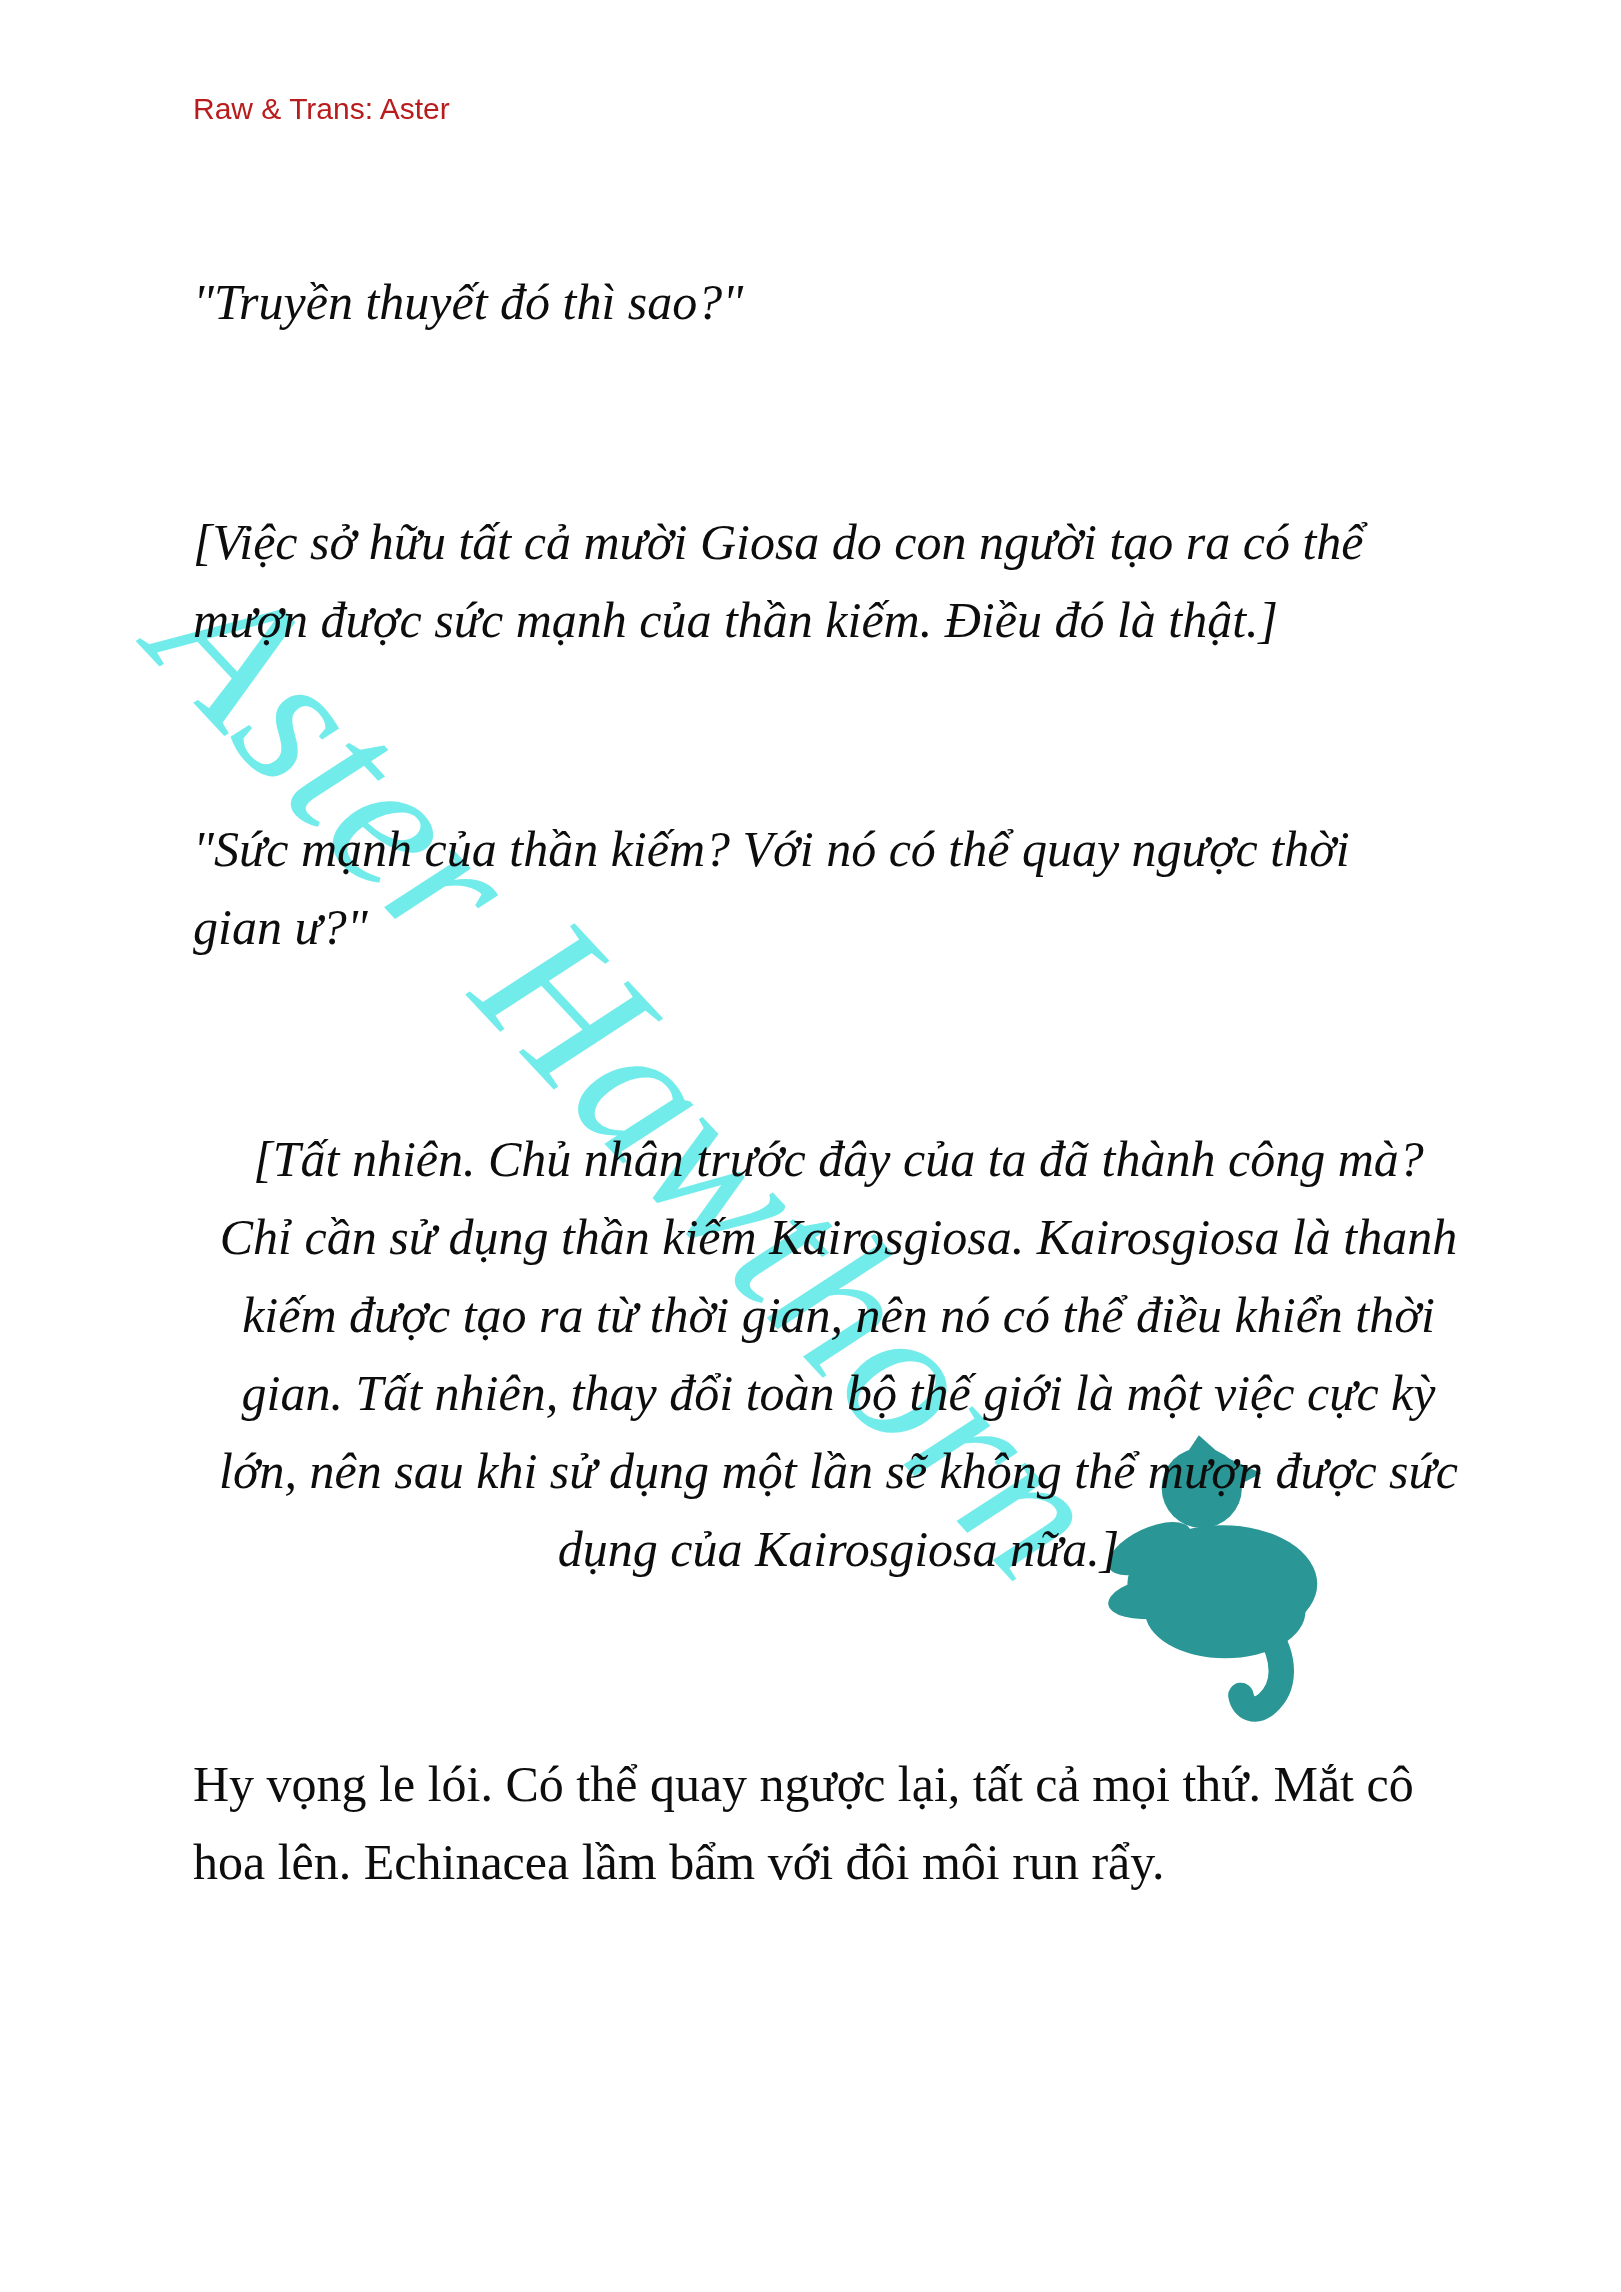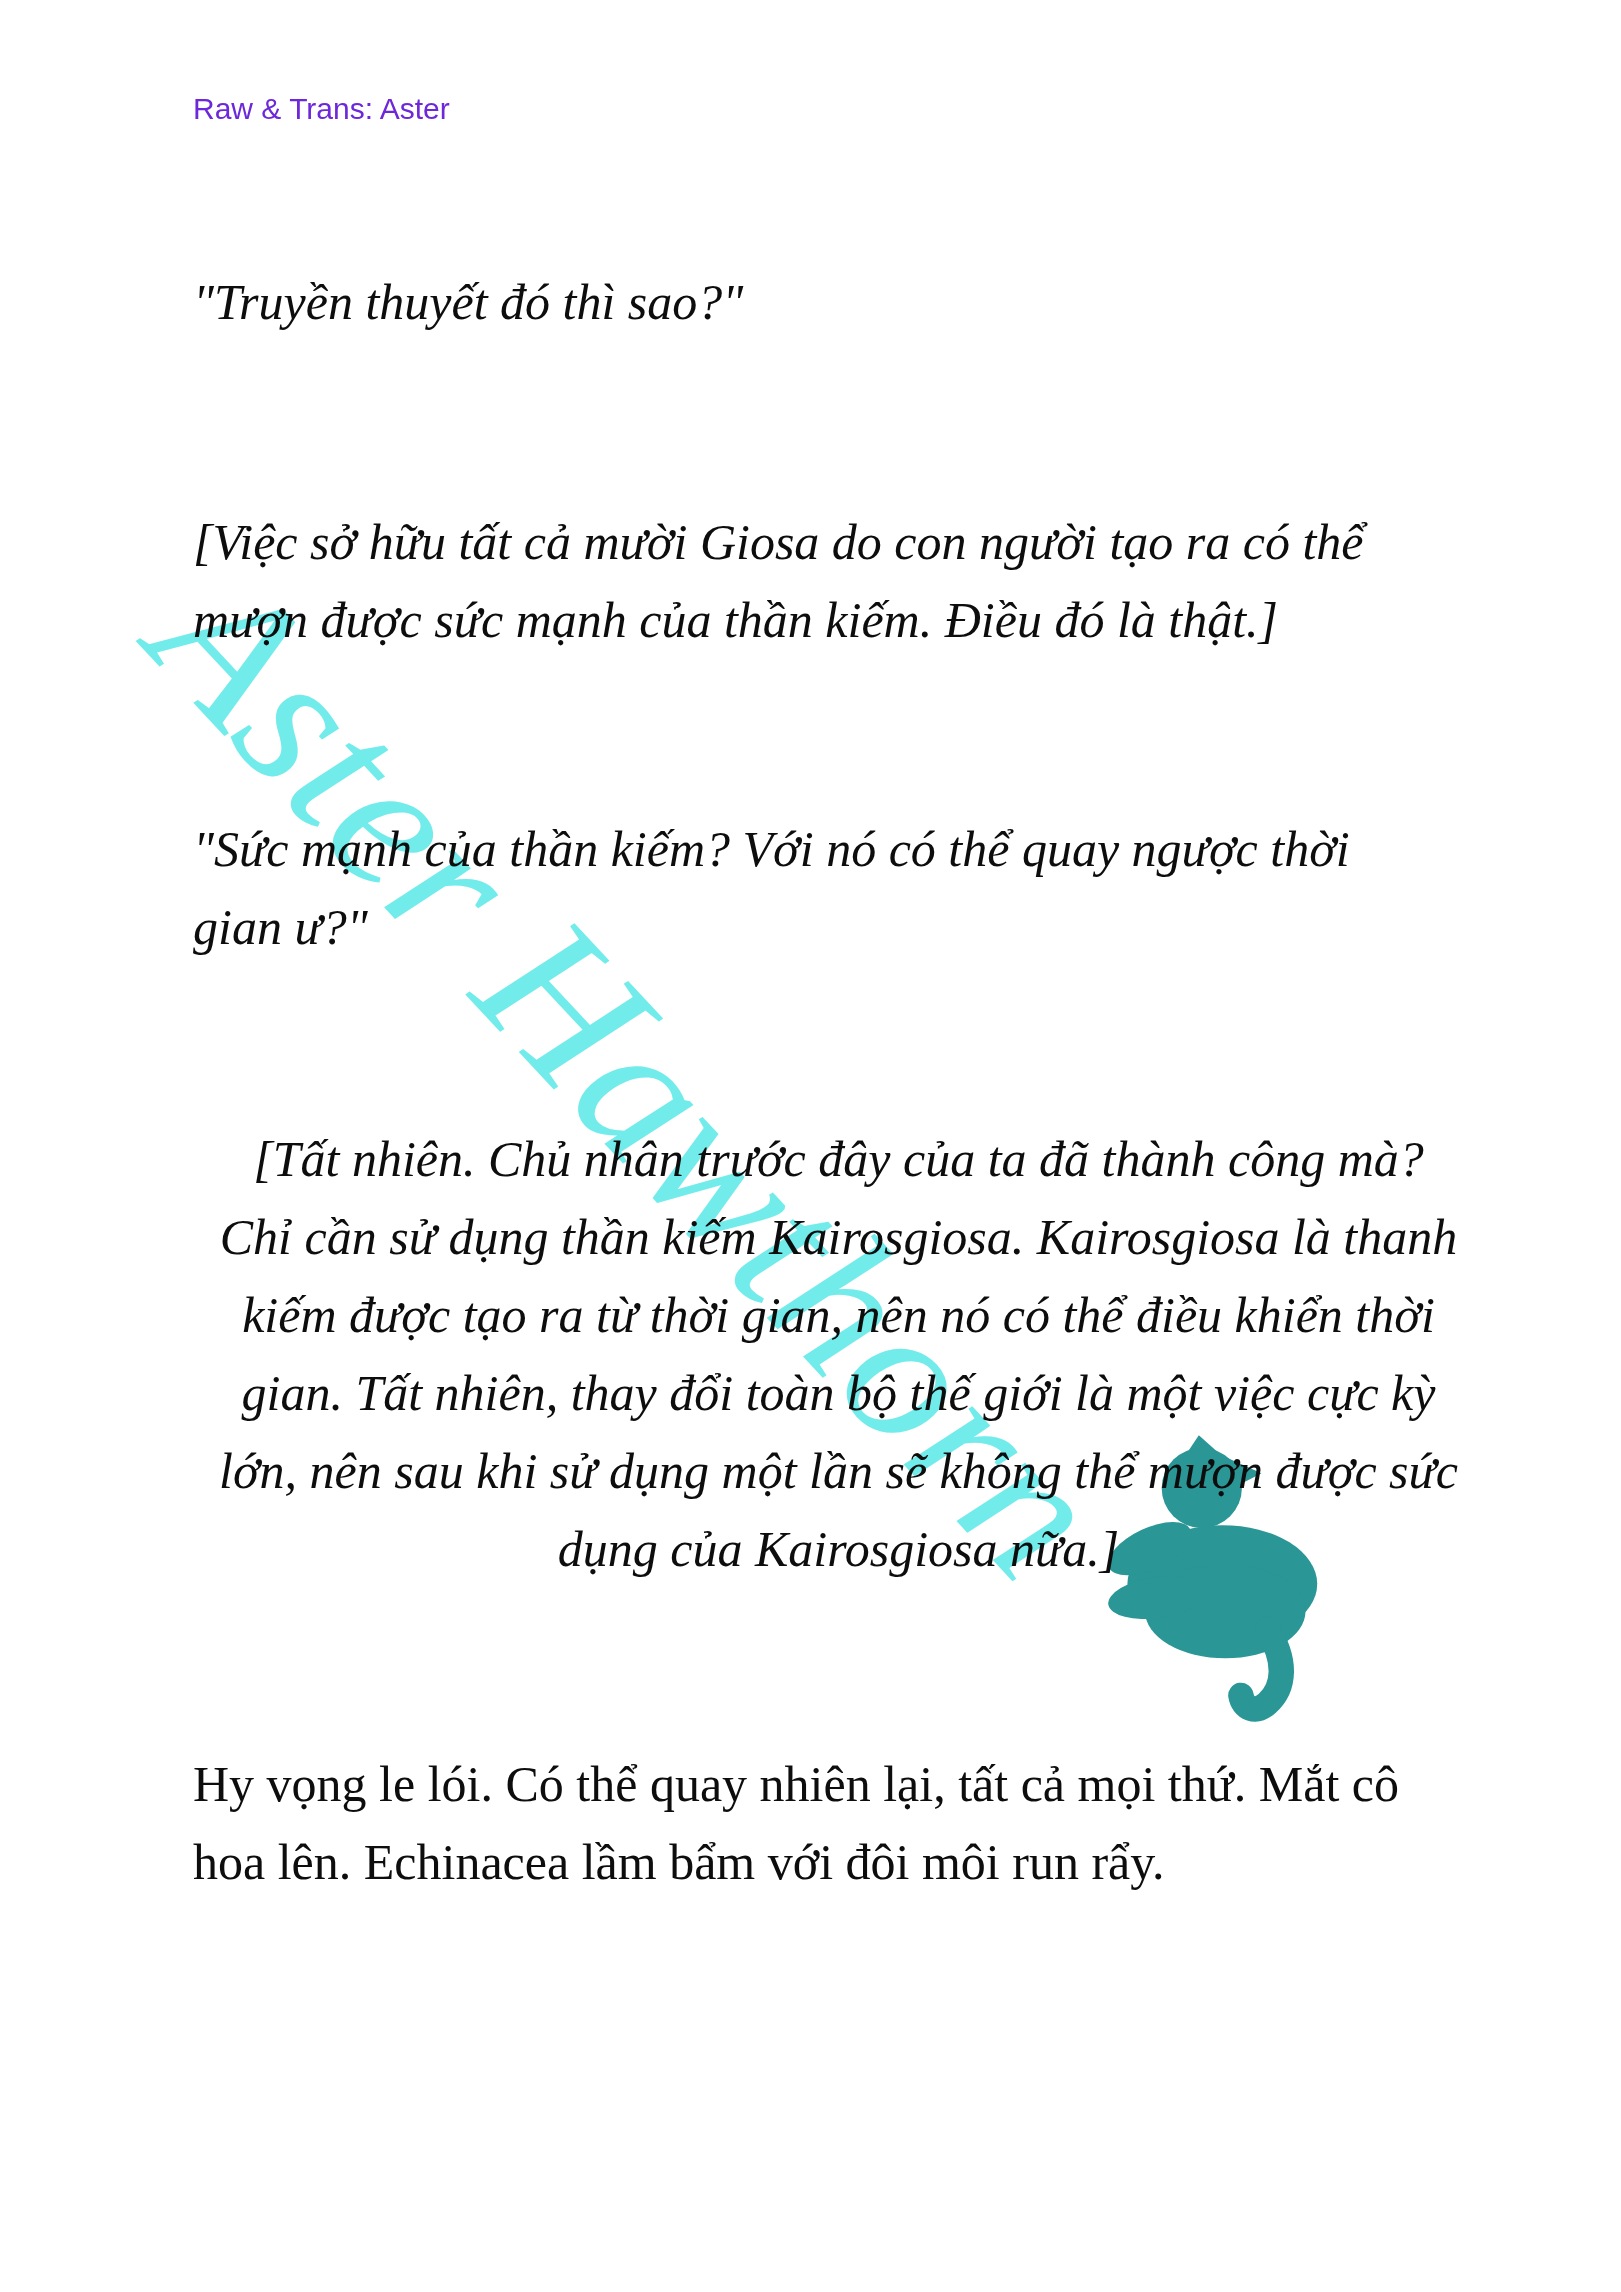--- a/index.html
+++ b/index.html
@@ -8,21 +8,21 @@
     background:#ffffff;
     position:relative;
     overflow:hidden;
     font-family:"Liberation Serif", serif;
   }
   .page{position:absolute;inset:0;background:#ffffff;}
 
   .header-credit{
     position:absolute;left:193px;top:90px;
     font-family:"Liberation Sans", sans-serif;
-    font-size:30px;line-height:37px;color:#6d28d9;
+    font-size:30px;line-height:37px;color:#b91c1c;
     z-index:3;white-space:nowrap;
   }
 
   .watermark{
     position:absolute;left:263px;top:537px;
     font-family:"Liberation Serif", serif;
     font-style:italic;
     font-size:196px;line-height:1;
     color:var(--wm,#72ebeb);
     transform:rotate(47deg);
@@ -90,17 +90,17 @@
     </div>
     <div class="para italic" style="top: 1120px; text-align: center;">
       <div class="line">[Tất nhiên. Chủ nhân trước đây của ta đã thành công mà?</div>
       <div class="line">Chỉ cần sử dụng thần kiếm Kairosgiosa. Kairosgiosa là thanh</div>
       <div class="line">kiếm được tạo ra từ thời gian, nên nó có thể điều khiển thời</div>
       <div class="line">gian. Tất nhiên, thay đổi toàn bộ thế giới là một việc cực kỳ</div>
       <div class="line">lớn, nên sau khi sử dụng một lần sẽ không thể mượn được sức</div>
       <div class="line">dụng của Kairosgiosa nữa.]</div>
     </div>
     <div class="para regular" style="top: 1745px;">
-      <div class="line">Hy vọng le lói. Có thể quay nhiên lại, tất cả mọi thứ. Mắt cô</div>
+      <div class="line">Hy vọng le lói. Có thể quay ngược lại, tất cả mọi thứ. Mắt cô</div>
       <div class="line">hoa lên. Echinacea lầm bẩm với đôi môi run rẩy.</div>
     </div>
   </div>
 
 
 </body></html>

